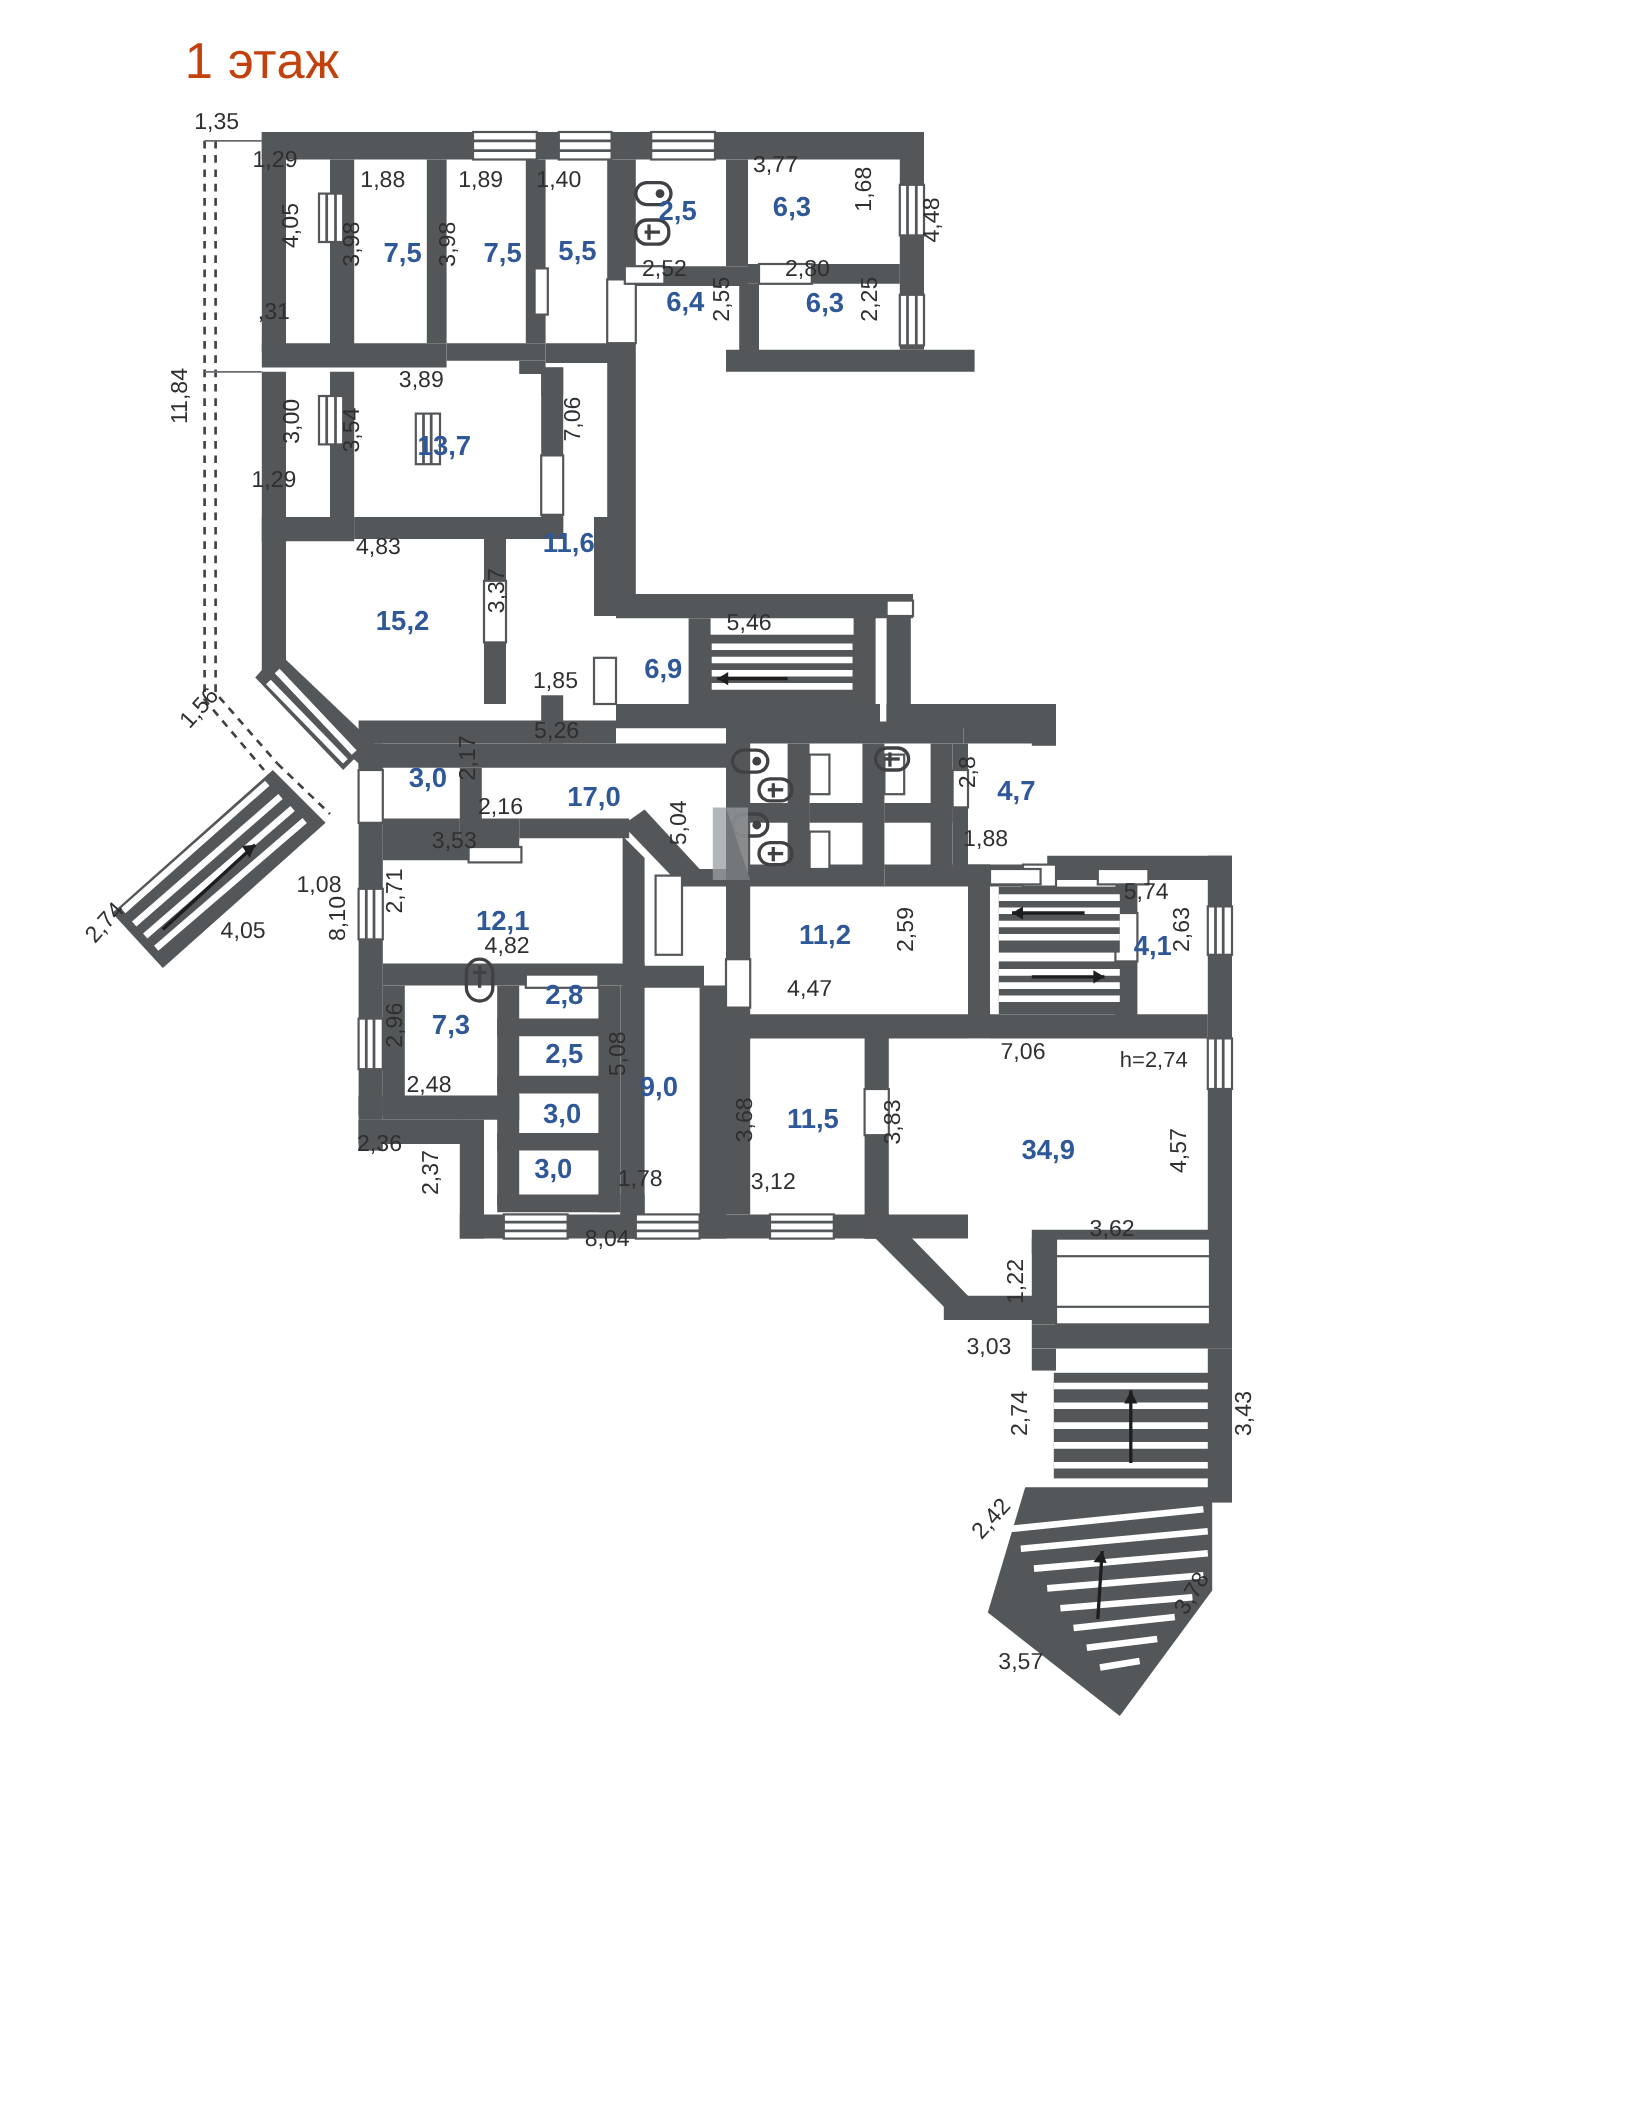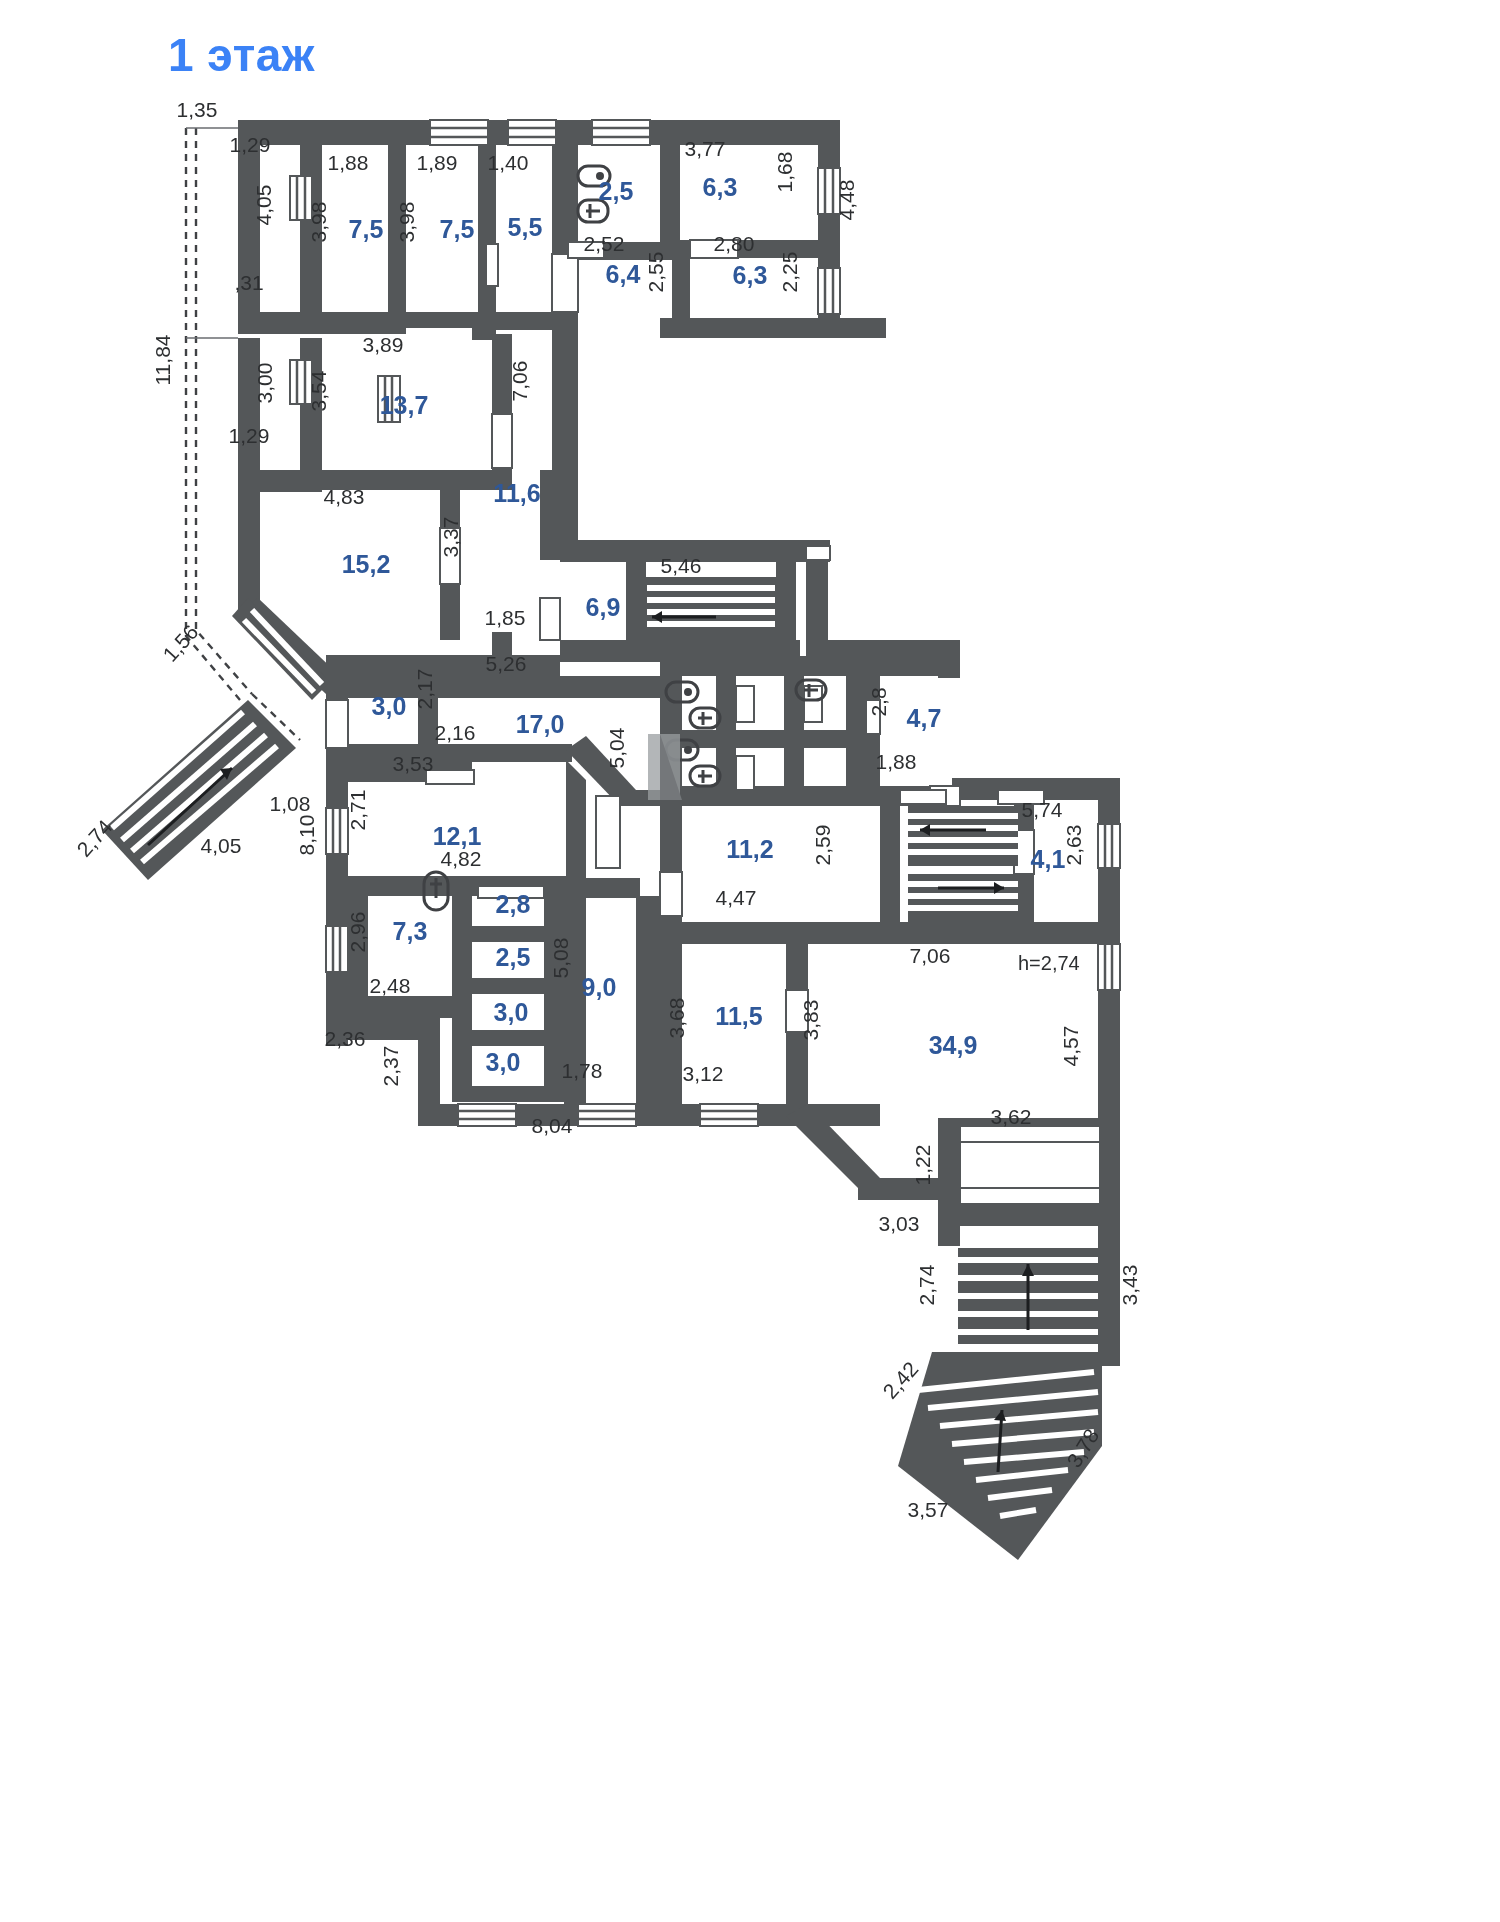--- a/index.html
+++ b/index.html
@@ -1,18 +1,18 @@
 <!DOCTYPE html>
 <html><head>
 <meta charset="utf-8">
 <style>
   html,body{margin:0;padding:0;background:#ffffff;}
   body{font-family:"Liberation Sans","DejaVu Sans",sans-serif;}
   #root{position:relative;width:1500px;height:1922px;background:#fff;overflow:hidden;}
-  #title{position:absolute;left:168px;top:28px;font-size:46px;font-weight:700;color:#3b82f6;letter-spacing:.5px;}
+  #title{position:absolute;left:168px;top:28px;font-size:46px;font-weight:400;color:#c2410c;letter-spacing:.5px;}
   svg{position:absolute;left:0;top:0;width:1500px;height:1922px;}
   .wall{fill:#545759;}
   .dim{font-family:"Liberation Sans",sans-serif;font-size:21px;fill:#2d2f31;}
   .area{font-family:"Liberation Sans",sans-serif;font-size:25px;font-weight:700;fill:#2f5899;}
   .fixture{fill:none;stroke:#3f4144;stroke-width:3;}
   .fixdot{fill:#3f4144;}
   .win{fill:#ffffff;stroke:#545759;stroke-width:2;}
   .winline{stroke:#545759;stroke-width:2.5;}
   .dash{fill:none;stroke:#3f4144;stroke-width:2.4;stroke-dasharray:7 6;}
   .thin{fill:none;stroke:#6a6d70;stroke-width:1.6;}

